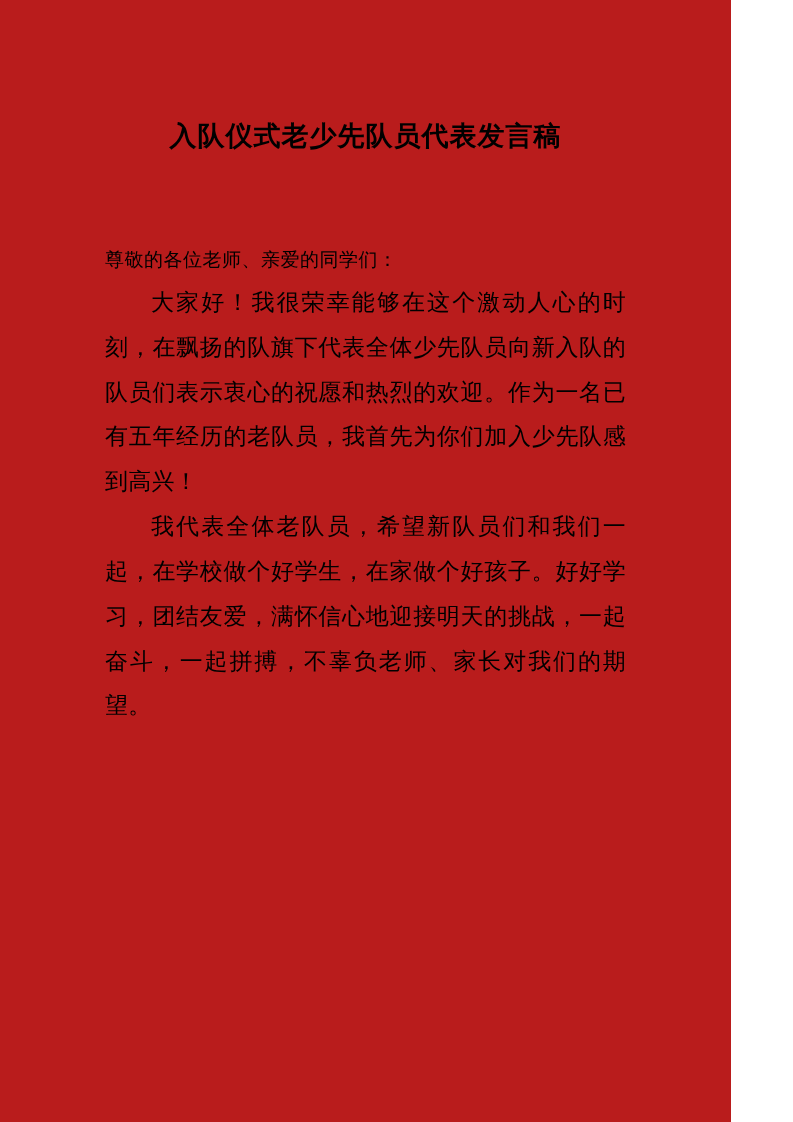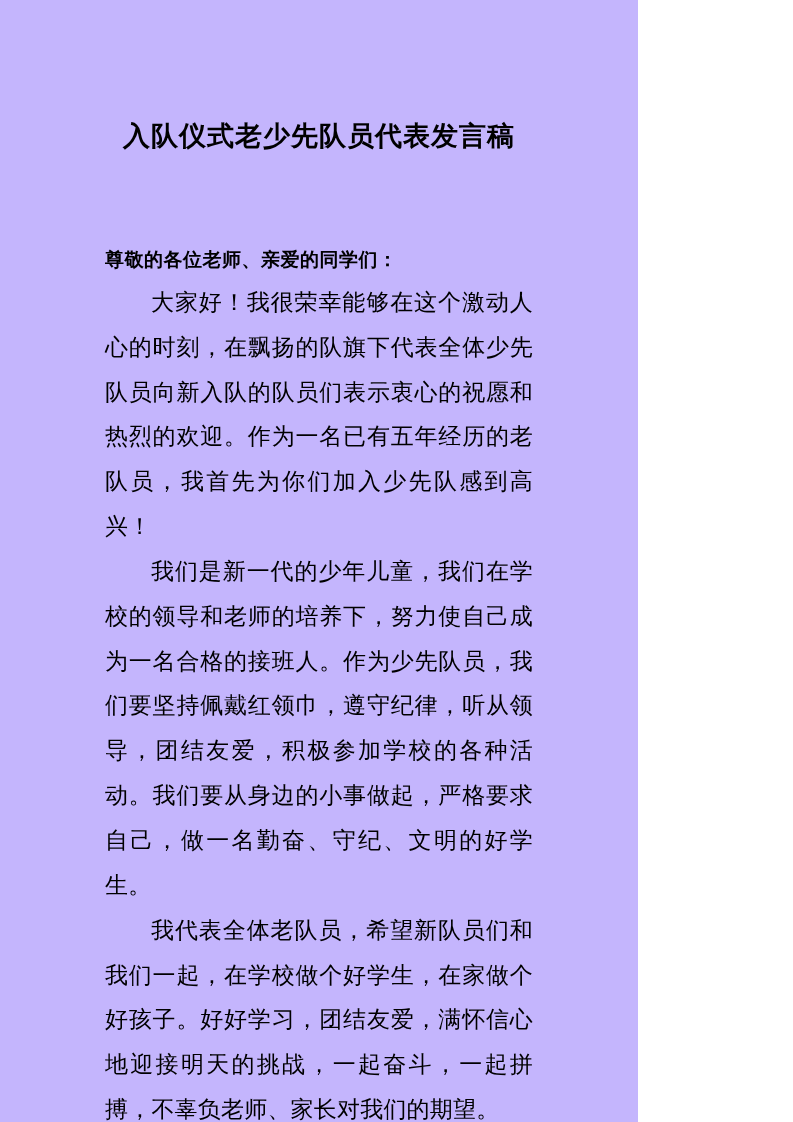--- a/index.html
+++ b/index.html
@@ -9,41 +9,41 @@
   }
   body {
     width: 793px;
     height: 1122px;
     font-family: "Liberation Sans", "DejaVu Sans", sans-serif;
     color: #000000;
     overflow: hidden;
   }
   .page {
     position: relative;
-    width: 638px;
+    width: 731px;
     height: 1122px;
     box-sizing: border-box;
     padding: 0 105px;
-    background: #c4b5fd;
+    background: #b91c1c;
   }
   .doc-title {
     margin: 0;
     padding-top: 118px;
     text-align: center;
     font-size: 27px;
     font-weight: bold;
     letter-spacing: 1px;
     line-height: 1.4;
   }
   .body-block {
     margin-top: 86px;
   }
   .salutation {
     font-size: 19px;
-    font-weight: bold;
+    font-weight: normal;
     line-height: 1.9;
     margin: 0 0 2px 0;
     letter-spacing: 0.5px;
   }
   .para {
     font-size: 23px;
     line-height: 1.95;
     margin: 0;
     text-align: justify;
     text-justify: inter-ideograph;
@@ -56,16 +56,15 @@
 </style>
 </head>
 <body>
 
 <div class="page">
   <h1 class="doc-title">入队仪式老少先队员代表发言稿</h1>
 
   <div class="body-block">
     <p class="salutation">尊敬的各位老师、亲爱的同学们：</p>
     <p class="para">大家好！我很荣幸能够在这个激动人心的时刻，在飘扬的队旗下代表全体少先队员向新入队的队员们表示衷心的祝愿和热烈的欢迎。作为一名已有五年经历的老队员，我首先为你们加入少先队感到高兴！</p>
-    <p class="para">我们是新一代的少年儿童，我们在学校的领导和老师的培养下，努力使自己成为一名合格的接班人。作为少先队员，我们要坚持佩戴红领巾，遵守纪律，听从领导，团结友爱，积极参加学校的各种活动。我们要从身边的小事做起，严格要求自己，做一名勤奋、守纪、文明的好学生。</p>
     <p class="para">我代表全体老队员，希望新队员们和我们一起，在学校做个好学生，在家做个好孩子。好好学习，团结友爱，满怀信心地迎接明天的挑战，一起奋斗，一起拼搏，不辜负老师、家长对我们的期望。</p>
   </div>
 </div>
 
 </body></html>

